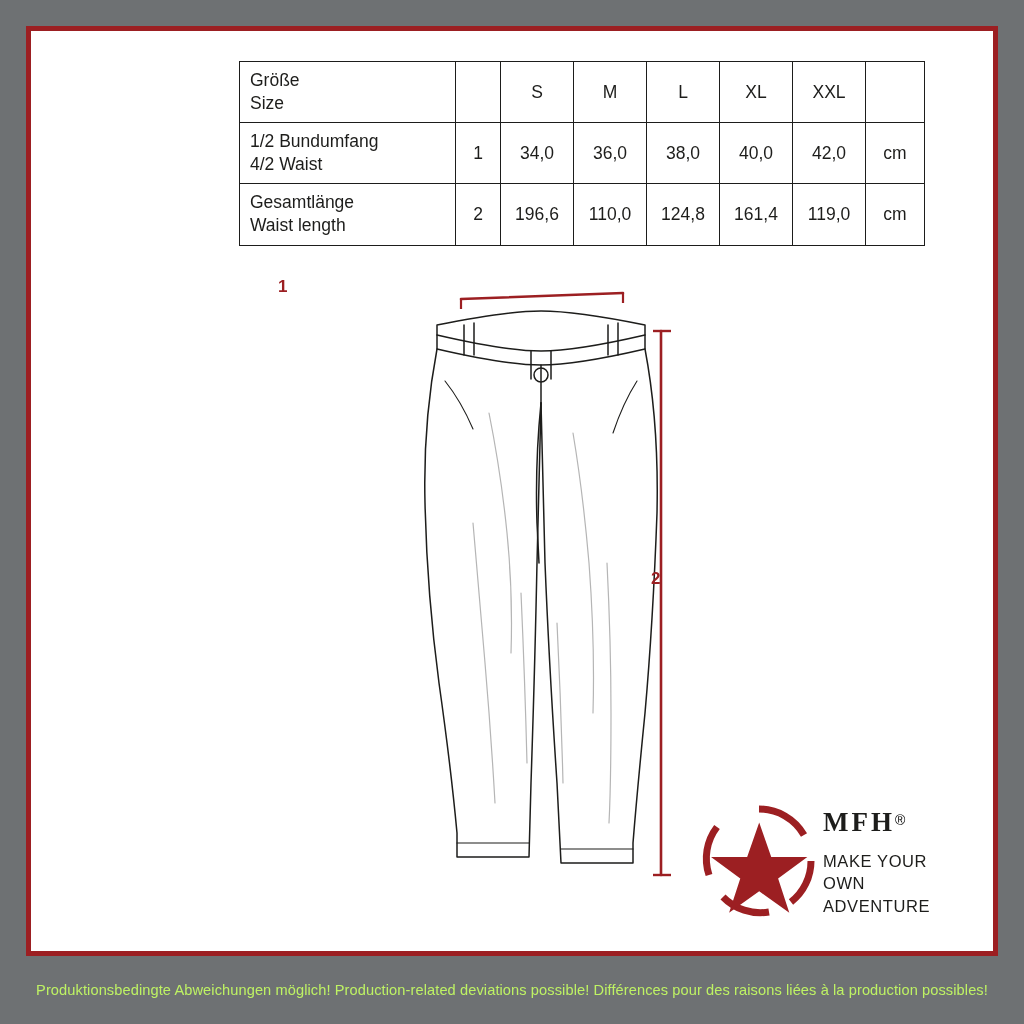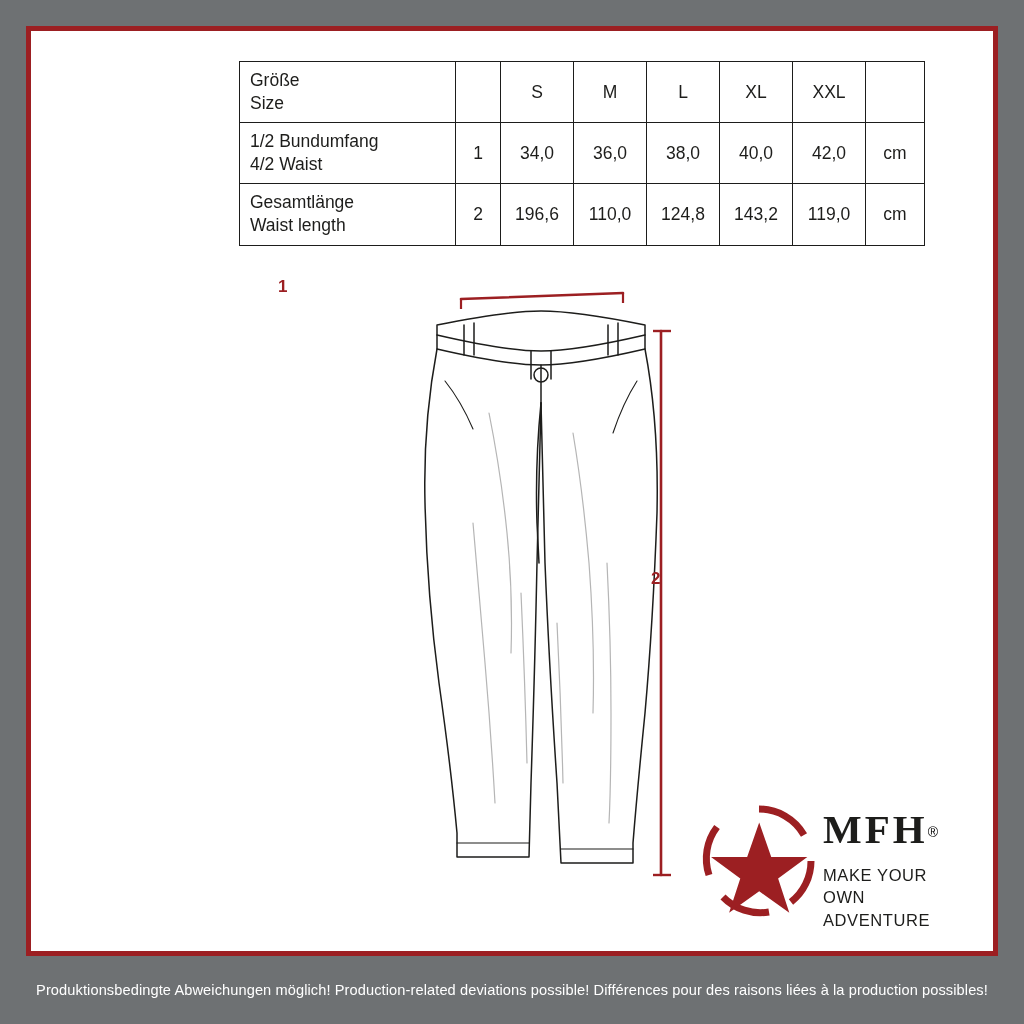--- a/index.html
+++ b/index.html
@@ -32,21 +32,21 @@
   }
   .footer-note {
     position: absolute;
     left: 0;
     bottom: 0;
     width: 1024px;
     height: 68px;
     display: flex;
     align-items: center;
     justify-content: center;
-    color: #ffffff;
+    color: #bef264;
     font-size: 14.6px;
     letter-spacing: 0.1px;
     text-align: center;
     padding: 0 20px;
     box-sizing: border-box;
   }
 
   
   .size-table {
     position: absolute;
@@ -110,21 +110,21 @@
   }
   .logo-text {
     position: absolute;
     left: 124px;
     top: 8px;
     width: 150px;
   }
   .logo-mfh {
     font-family: "Liberation Serif", serif;
     font-weight: bold;
-    font-size: 41px;
+    font-size: 27px;
     letter-spacing: 3px;
     color: #1d1d1b;
     line-height: 1;
     position: relative;
     display: inline-block;
   }
   .logo-reg {
     font-size: 14px;
     vertical-align: super;
     letter-spacing: 0;
@@ -176,21 +176,21 @@
 
         <tr>
           <td class="label">
             <span class="lbl-line">Gesamtlänge</span>
             <span class="lbl-line">Waist length</span>
           </td>
           <td class="num">2</td>
           <td class="val">196,6</td>
           <td class="val">110,0</td>
           <td class="val">124,8</td>
-          <td class="val">143,2</td>
+          <td class="val">161,4</td>
           <td class="val">119,0</td>
           <td class="unit">cm</td>
         </tr>
       </tbody>
     </table>
 
     <div class="drawing">
       <svg width="360" height="620" viewBox="0 0 360 620">
         <g fill="none" stroke="#1d1d1b" stroke-width="1.5" stroke-linejoin="round" stroke-linecap="round">
 

